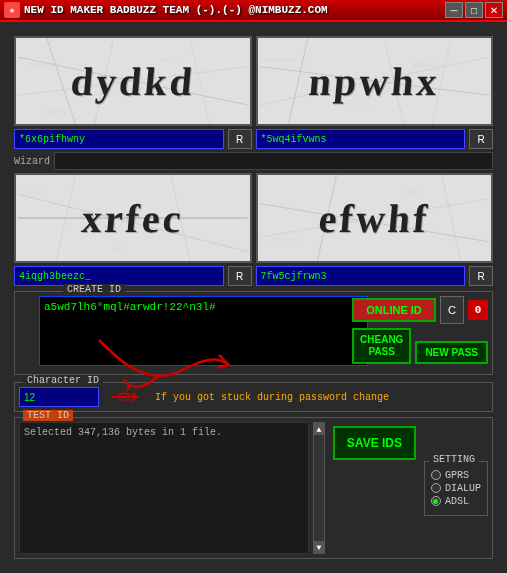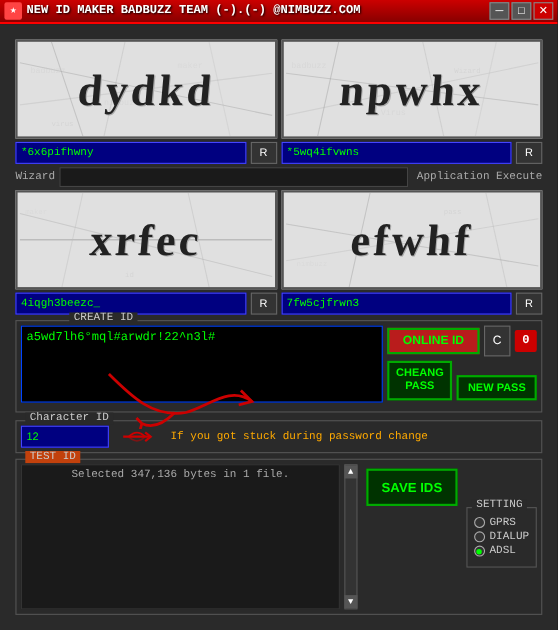--- a/index.html
+++ b/index.html
@@ -136,20 +136,21 @@
     .create-id-area {
       width: 100%;
       height: 70px;
       background: #000;
       border: 1px solid #0044ff;
       color: #00ff00;
       font-size: 11px;
       padding: 4px;
       resize: none;
       font-family: 'Courier New', monospace;
+      margin-left: 20px;
     }
     .online-id-btn {
       background: #b91c1c;
       border: 2px solid #00aa00;
       color: #00ff00;
       font-weight: bold;
       font-size: 11px;
       padding: 4px 8px;
       cursor: pointer;
       flex: 1;
@@ -413,21 +414,20 @@
   <div class="input-row">
     <input type="text" class="input-field" value="*6x6pifhwny" style="">
     <button class="r-btn">R</button>
     <input type="text" class="input-field" value="*5wq4ifvwns" style="">
     <button class="r-btn">R</button>
   </div>
 
   <div class="folder-row">
     <span class="folder-label">Wizard</span>
     <input type="text" class="folder-input" style="flex: 1 1 0%;">
-    <span style="color:#aaa;font-size:10px;margin-left:4px;">Application Execute</span>
   </div>
 
   <div class="captcha-row">
     <div class="captcha-container">
       <svg class="captcha-svg" viewBox="0 0 240 90">
         <line x1="0" y1="45" x2="240" y2="45" stroke="#999" stroke-width="1.5" opacity="0.5"></line>
         <line x1="0" y1="20" x2="240" y2="80" stroke="#aaa" stroke-width="1" opacity="0.4"></line>
         <line x1="60" y1="0" x2="40" y2="90" stroke="#bbb" stroke-width="1" opacity="0.4"></line>
         <line x1="160" y1="0" x2="180" y2="90" stroke="#aaa" stroke-width="1" opacity="0.3"></line>
         <text x="5" y="20" font-size="7" fill="#ccc" opacity="0.3">maker</text>
@@ -499,21 +499,21 @@
         <path d="M 10,10 C 15,15 20,15 25,10" stroke="#cc0000" stroke-width="1.5" fill="none" opacity="0.5"></path>
       </svg>
       <span class="char-id-info">If you got stuck during password change</span>
     </div>
   </div>
 
   <div class="test-id-section">
     <span class="test-id-label">TEST ID</span>
     <div class="test-id-content">
       <div style="flex:1; display:flex; flex-direction:column;">
-        <div class="test-id-text" style="flex:1; min-height:60px;text-align:center;">
+        <div class="test-id-text" style="flex:1; min-height:60px;">
           <span>Selected 347,136 bytes in 1 file.</span>
         </div>
       </div>
       <div class="test-id-scroll">
         <div class="scroll-arrow">▲</div>
         <div style="flex:1; background:#222;"></div>
         <div class="scroll-arrow">▼</div>
       </div>
       <div style="display:flex; flex-direction:column; gap:8px; align-items:center; justify-content:flex-start; padding: 4px;">
         <button class="save-ids-btn">SAVE IDS</button>

